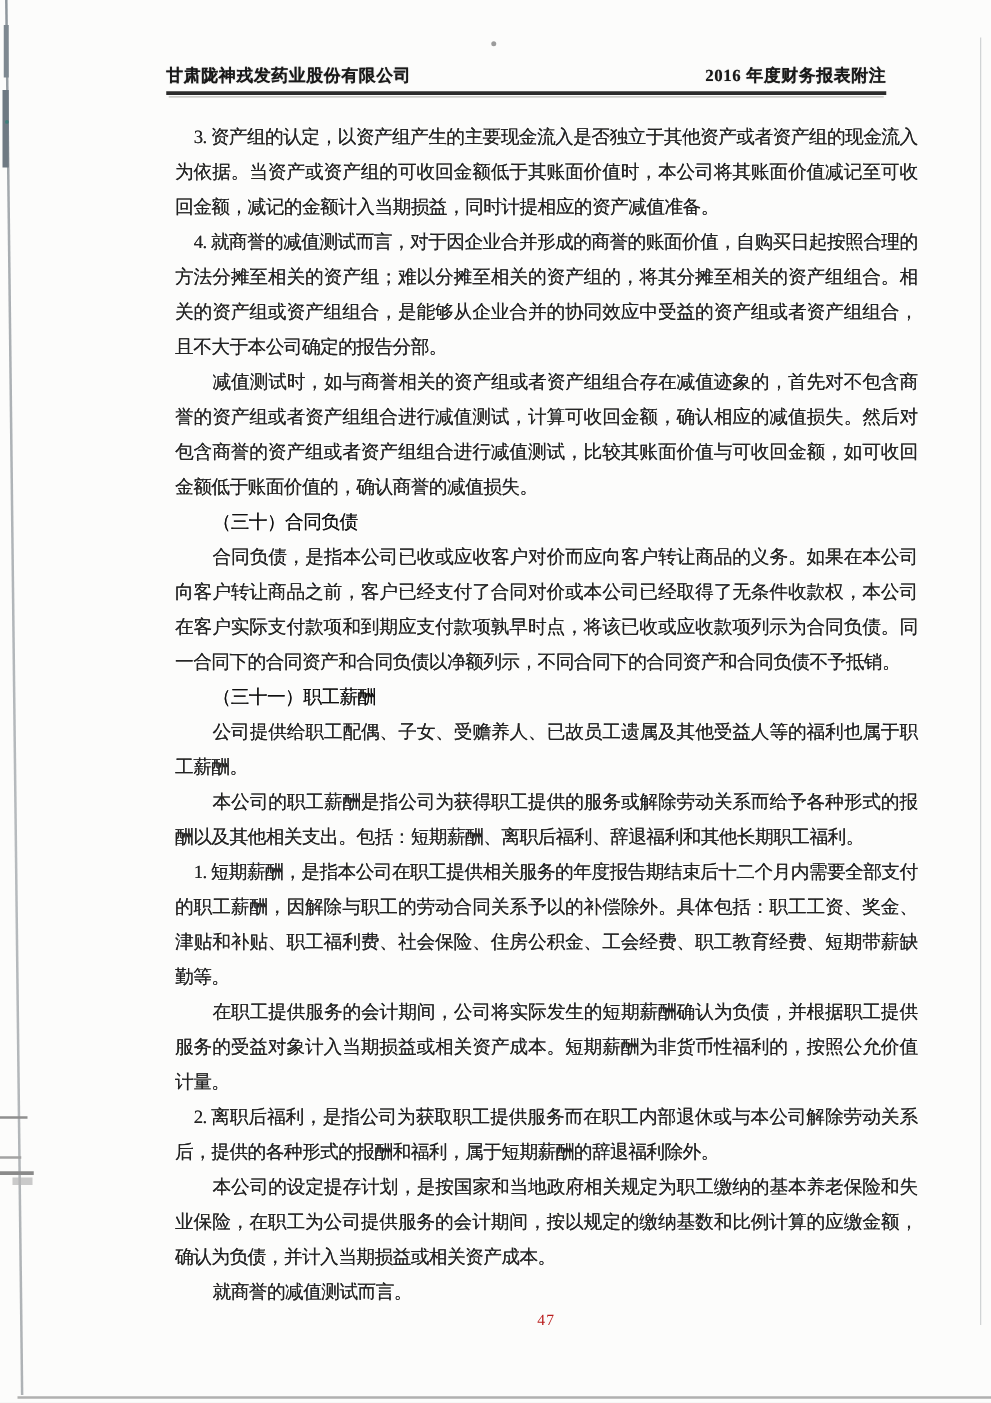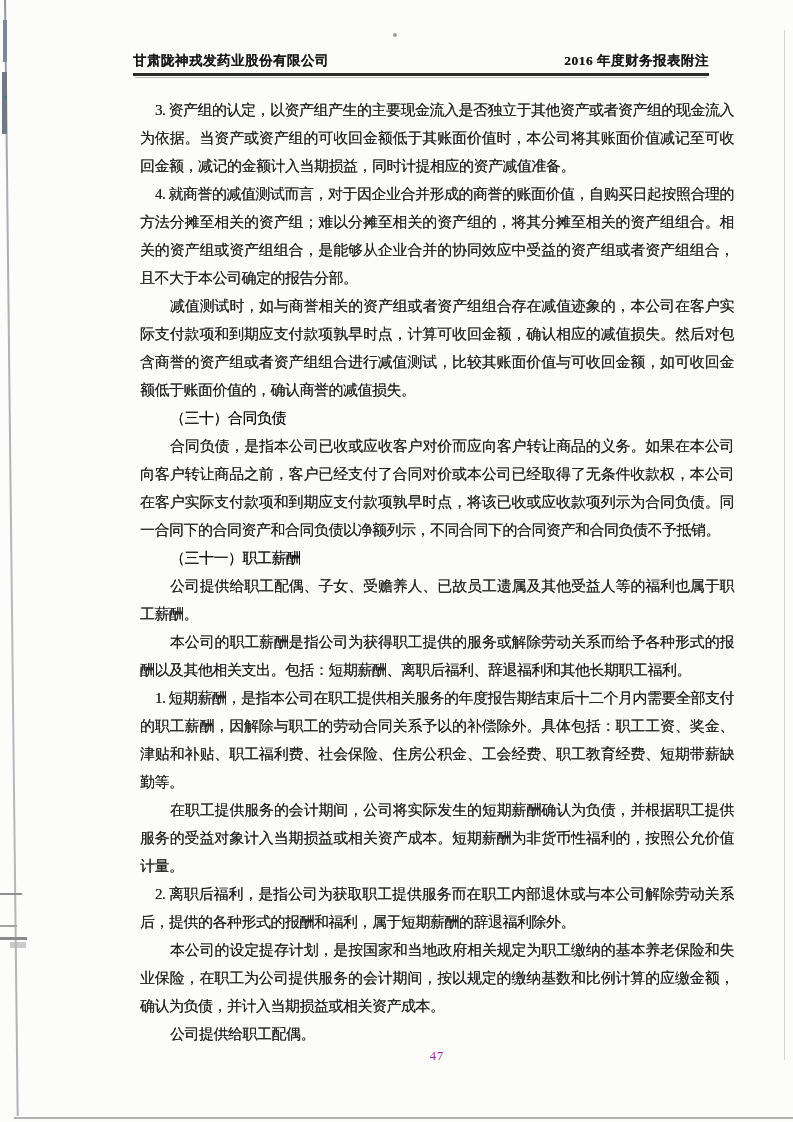--- a/index.html
+++ b/index.html
@@ -47,21 +47,21 @@
   }
   .doc-body p{margin:0;text-indent:2em;}
   .doc-body p.num{text-indent:1em;}
   .doc-body h3{
     margin:0;font-size:15px;line-height:28px;font-weight:400;
     text-indent:2em;color:#101010;
   }
   
   .footer{
     position:absolute;left:140px;top:1049px;width:594px;
-    text-align:center;font-size:12.5px;letter-spacing:1px;color:#a21caf;
+    text-align:center;font-size:12.5px;letter-spacing:1px;color:#b91c1c;
   }
   
   .edge{position:absolute;background:#abb0b4;}
   .edge-left{
     left:4px;top:-4px;width:1.6px;height:1120px;
     transform:rotate(-0.65deg);transform-origin:top left;
     background:linear-gradient(#8e969c 0%,#a9aeb2 18%,#b7bbbe 60%,#aeb2b5 100%);
   }
   .edge-right{
     left:784px;top:30px;width:1.3px;height:1030px;
@@ -93,30 +93,30 @@
   <div class="header">
     <span class="company">甘肃陇神戎发药业股份有限公司</span>
     <span class="doc-title">2016 年度财务报表附注</span>
   </div>
   <div class="header-rule"></div>
   <div class="header-rule-echo"></div>
 
   <div class="doc-body" id="doc-body">
       <p class="num">3. 资产组的认定，以资产组产生的主要现金流入是否独立于其他资产或者资产组的现金流入为依据。当资产或资产组的可收回金额低于其账面价值时，本公司将其账面价值减记至可收回金额，减记的金额计入当期损益，同时计提相应的资产减值准备。</p>
       <p class="num">4. 就商誉的减值测试而言，对于因企业合并形成的商誉的账面价值，自购买日起按照合理的方法分摊至相关的资产组；难以分摊至相关的资产组的，将其分摊至相关的资产组组合。相关的资产组或资产组组合，是能够从企业合并的协同效应中受益的资产组或者资产组组合，且不大于本公司确定的报告分部。</p>
-      <p>减值测试时，如与商誉相关的资产组或者资产组组合存在减值迹象的，本公司在客户实际支付款项和到期应支付款项孰早时点，计算可收回金额，确认相应的减值损失。然后对包含商誉的资产组或者资产组组合进行减值测试，比较其账面价值与可收回金额，如可收回金额低于账面价值的，确认商誉的减值损失。</p>
+      <p>减值测试时，如与商誉相关的资产组或者资产组组合存在减值迹象的，首先对不包含商誉的资产组或者资产组组合进行减值测试，计算可收回金额，确认相应的减值损失。然后对包含商誉的资产组或者资产组组合进行减值测试，比较其账面价值与可收回金额，如可收回金额低于账面价值的，确认商誉的减值损失。</p>
       <h3>（三十）合同负债</h3>
       <p>合同负债，是指本公司已收或应收客户对价而应向客户转让商品的义务。如果在本公司向客户转让商品之前，客户已经支付了合同对价或本公司已经取得了无条件收款权，本公司在客户实际支付款项和到期应支付款项孰早时点，将该已收或应收款项列示为合同负债。同一合同下的合同资产和合同负债以净额列示，不同合同下的合同资产和合同负债不予抵销。</p>
       <h3>（三十一）职工薪酬</h3>
       <p>公司提供给职工配偶、子女、受赡养人、已故员工遗属及其他受益人等的福利也属于职工薪酬。</p>
       <p>本公司的职工薪酬是指公司为获得职工提供的服务或解除劳动关系而给予各种形式的报酬以及其他相关支出。包括：短期薪酬、离职后福利、辞退福利和其他长期职工福利。</p>
       <p class="num">1. 短期薪酬，是指本公司在职工提供相关服务的年度报告期结束后十二个月内需要全部支付的职工薪酬，因解除与职工的劳动合同关系予以的补偿除外。具体包括：职工工资、奖金、津贴和补贴、职工福利费、社会保险、住房公积金、工会经费、职工教育经费、短期带薪缺勤等。</p>
       <p>在职工提供服务的会计期间，公司将实际发生的短期薪酬确认为负债，并根据职工提供服务的受益对象计入当期损益或相关资产成本。短期薪酬为非货币性福利的，按照公允价值计量。</p>
       <p class="num">2. 离职后福利，是指公司为获取职工提供服务而在职工内部退休或与本公司解除劳动关系后，提供的各种形式的报酬和福利，属于短期薪酬的辞退福利除外。</p>
       <p>本公司的设定提存计划，是按国家和当地政府相关规定为职工缴纳的基本养老保险和失业保险，在职工为公司提供服务的会计期间，按以规定的缴纳基数和比例计算的应缴金额，确认为负债，并计入当期损益或相关资产成本。</p>
-      <p>公司提供给职工配偶。</p>
+      <p>就商誉的减值测试而言。</p>
     </div>
 
   <div class="footer">
     <span>47</span>
   </div>
 
 </div>
 
 </body></html>

